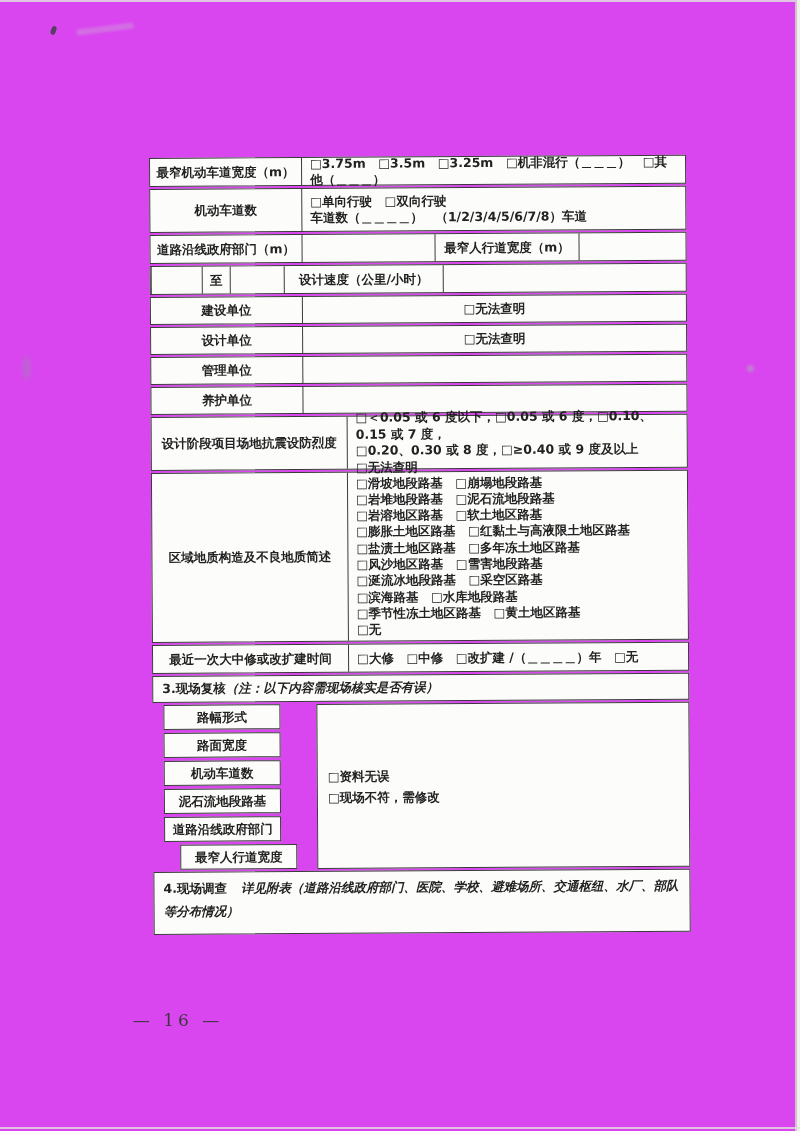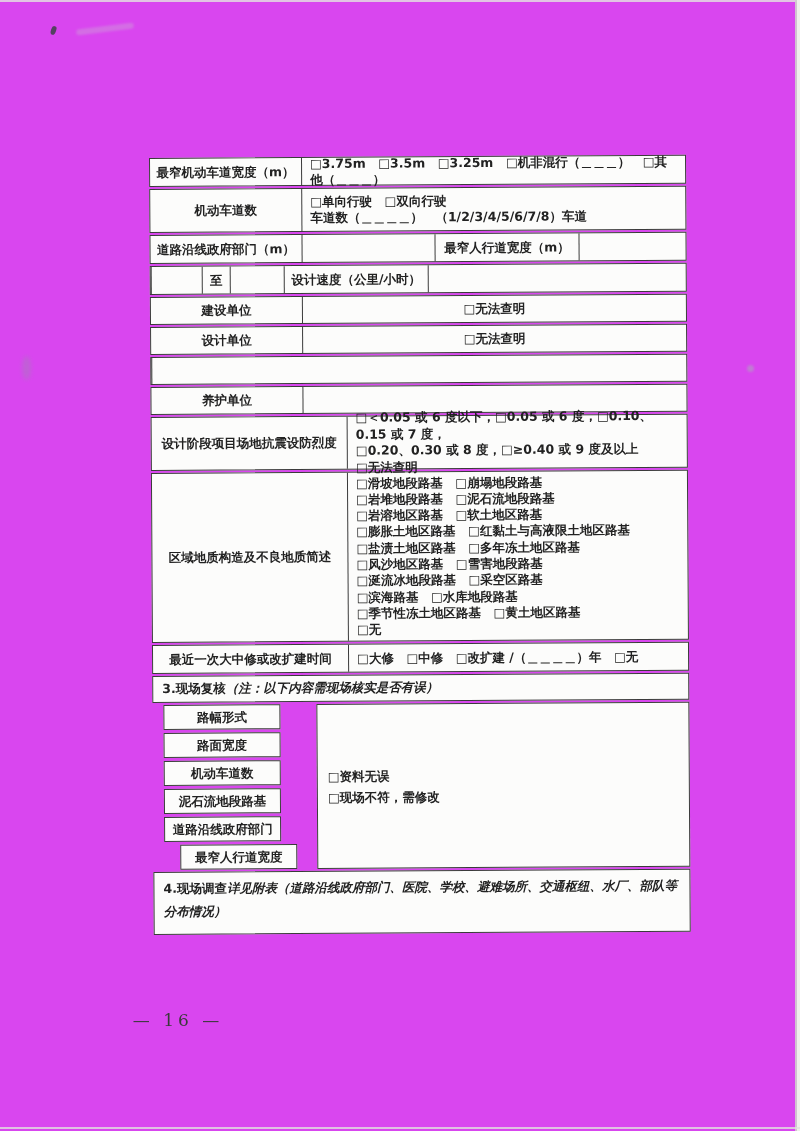--- a/index.html
+++ b/index.html
@@ -46,21 +46,21 @@
   .fullrow { border:1.5px solid #3b3b3b; margin-bottom:2px; padding:4px 9px; box-sizing:border-box; background:#fcfcfb; }
   .note { font-style:italic; font-weight:600; }
   .sec3 { display:flex; margin-bottom:2px; }
   .sec3-left { width:144px; flex:none; margin-left:11px; }
   .sec3-lbl { box-sizing:border-box; width:117px; height:25px; border:1.5px solid #3b3b3b; margin-bottom:3px;
               display:flex; align-items:center; justify-content:center; text-align:center; background:#fcfcfb; }
   .sec3-lbl:last-child { margin-bottom:0;margin-left:16px; }
   .sec3-right { flex:1; box-sizing:border-box; border:1.5px solid #3b3b3b; margin-left:9px; height:165px;
                 display:flex; flex-direction:column; justify-content:center; padding-left:10px; line-height:21px; background:#fcfcfb; }
   .sec4 { line-height:23px; height:63px; }
-  .sec4 .title { font-weight:bold; }
+  .sec4 .title { font-weight:bold; margin-right:14px; }
 
   .page-number {
     position:absolute; left:108px; top:1010px; width:140px;
     font-family:"DejaVu Serif","Liberation Serif",serif;
     font-size:17px; color:#3a3a3a; letter-spacing:4px; text-align:center;
   }
 </style>
 </head>
 <body>
 
@@ -95,35 +95,36 @@
       <div class="cell lbl w-label">道路沿线政府部门（m）</div>
       <div class="cell div" style="width:133px;"></div>
       <div class="cell lbl div" style="width:144px;">最窄人行道宽度（m）</div>
       <div class="cell val div"></div>
     </div>
 
     <div class="row h29">
       <div class="cell div" style="width:51px;"></div>
       <div class="cell lbl div" style="width:28px;">至</div>
       <div class="cell div" style="width:54px;"></div>
-      <div class="cell lbl div" style="width:144px;text-align:right;">设计速度（公里/小时）</div>
+      <div class="cell lbl div" style="width:159px;text-align:right;">设计速度（公里/小时）</div>
       <div class="cell val div"></div>
     </div>
 
     <div class="row h28">
       <div class="cell lbl w-label">建设单位</div>
       <div class="cell val div center">□无法查明</div>
     </div>
 
     <div class="row h28">
       <div class="cell lbl w-label">设计单位</div>
       <div class="cell val div center">□无法查明</div>
     </div>
 
     <div class="row h28">
+      <div class="cell lbl w-label">管理单位</div>
       <div class="cell val div"></div>
     </div>
 
     <div class="row h28">
       <div class="cell lbl w-label">养护单位</div>
       <div class="cell val div"></div>
     </div>
 
     <div class="row h54">
       <div class="cell lbl w-label2">设计阶段项目场地抗震设防烈度</div>

